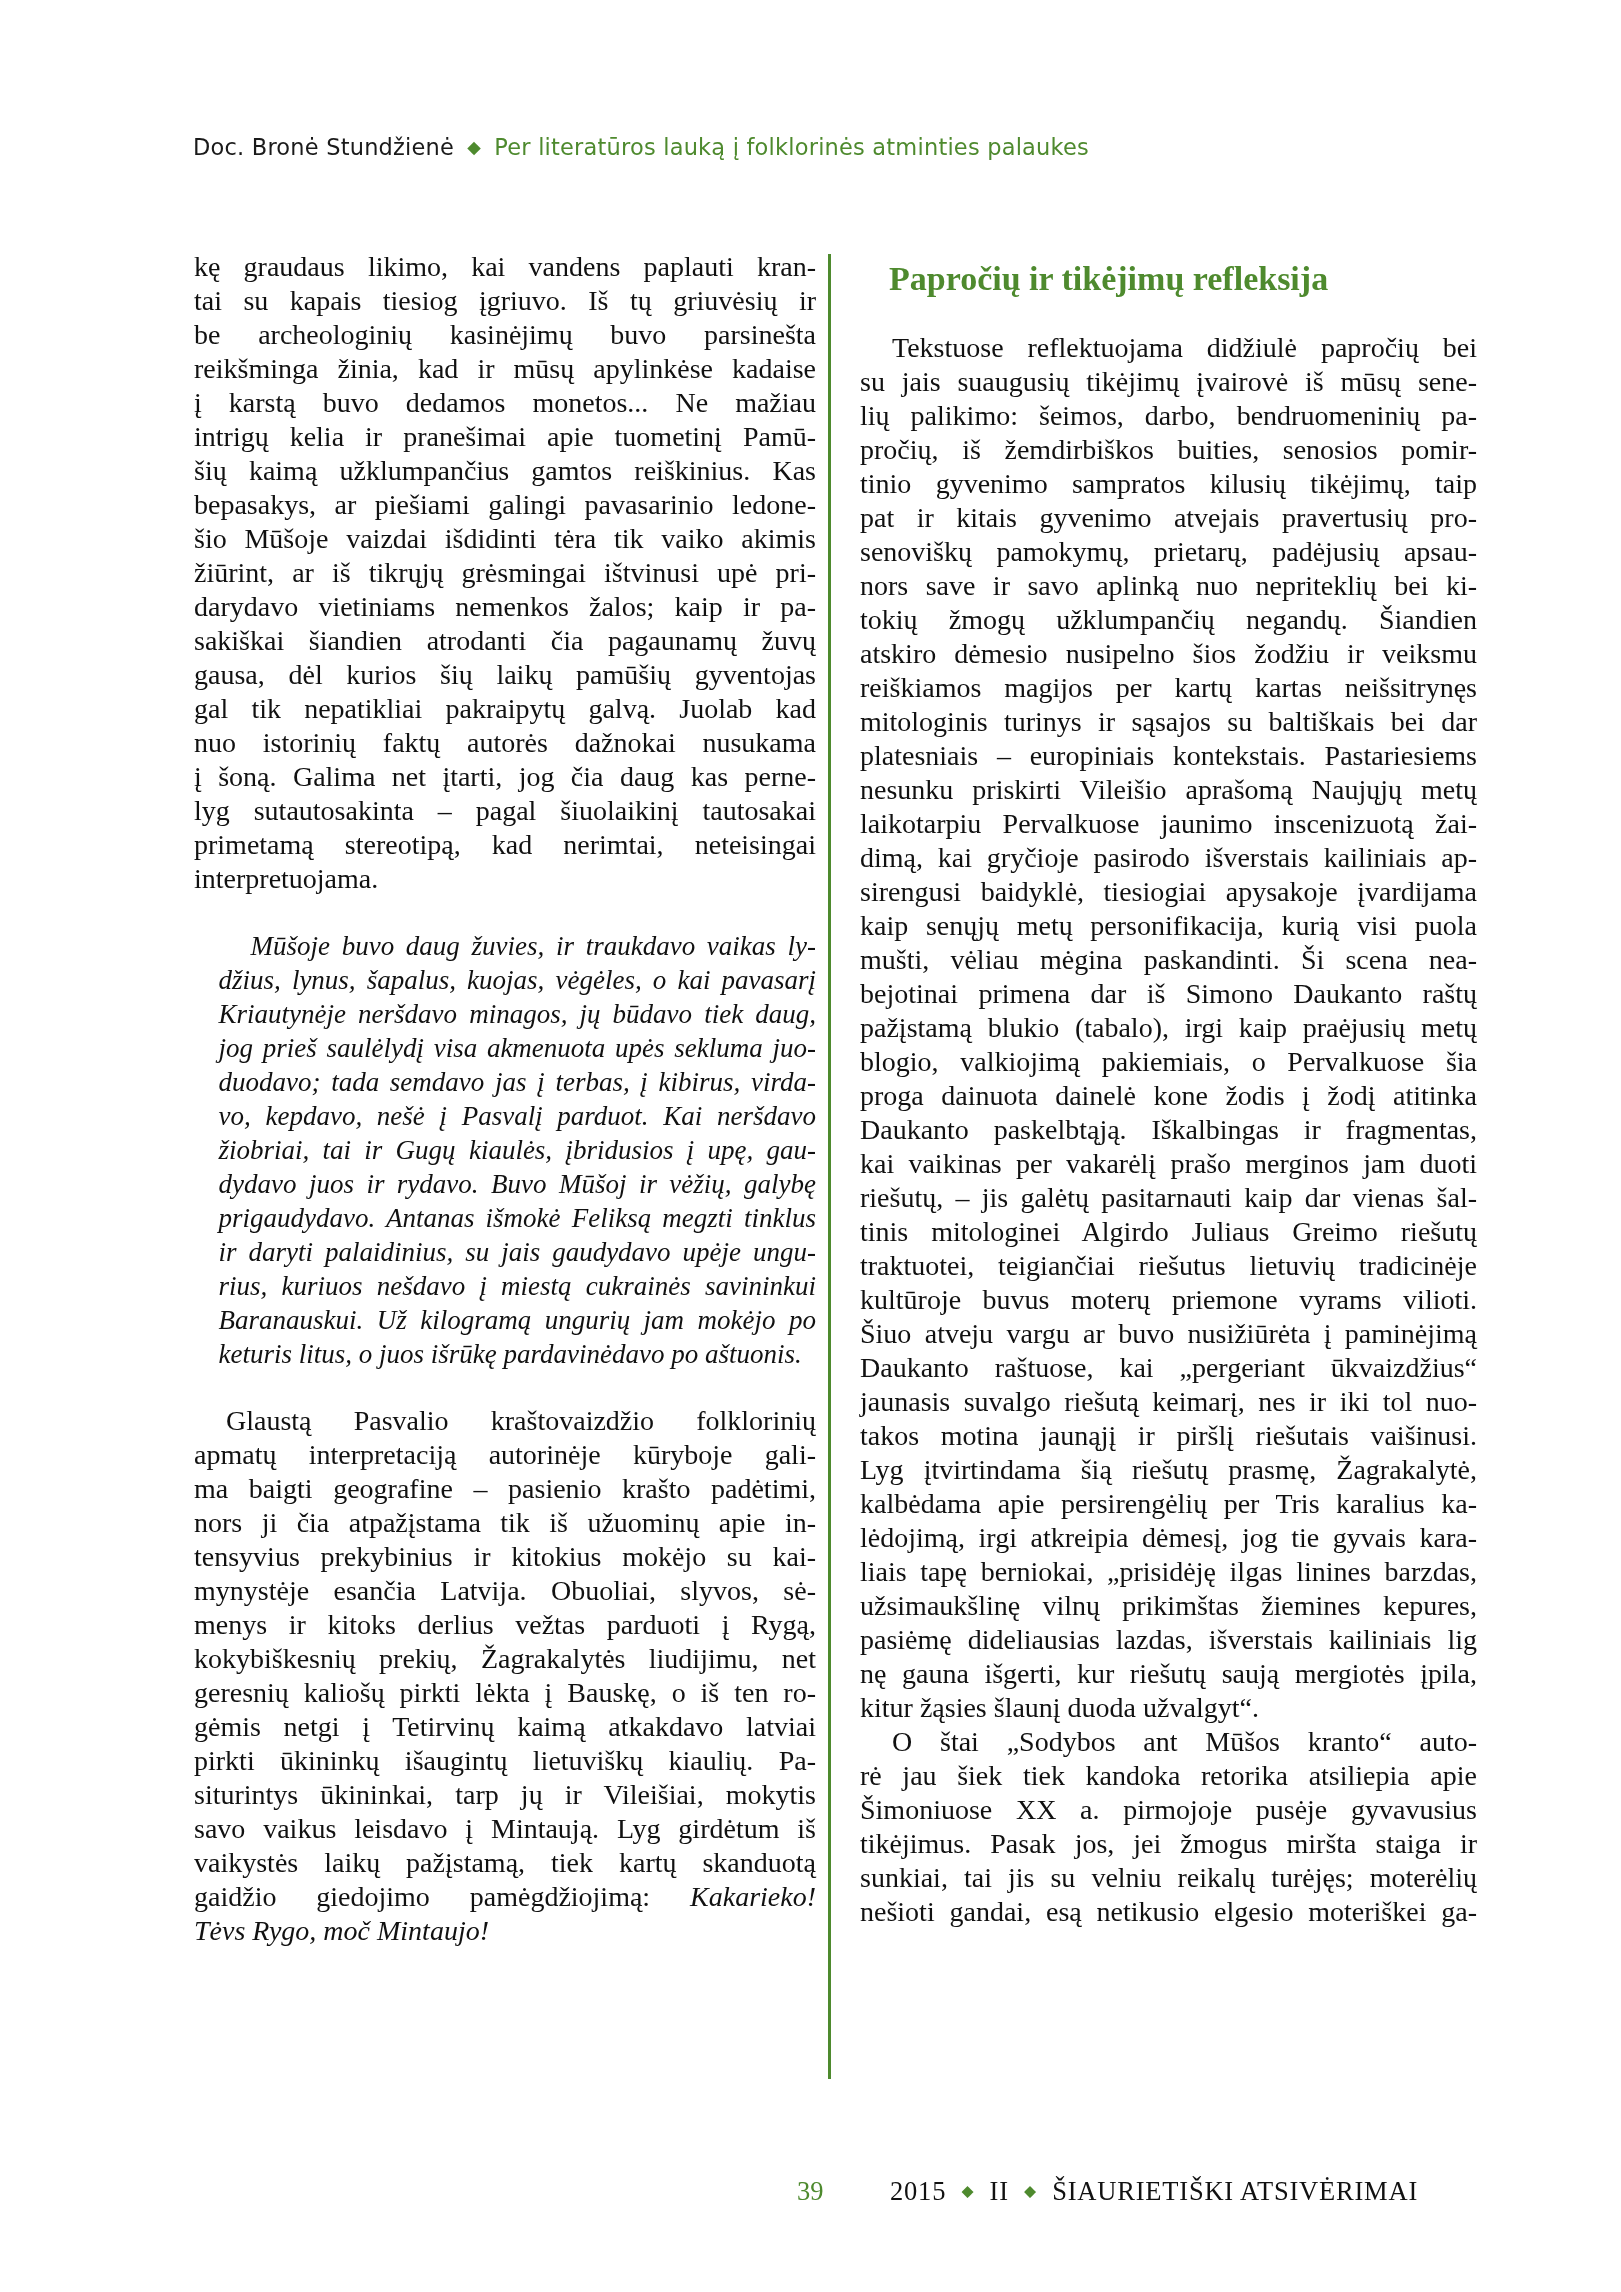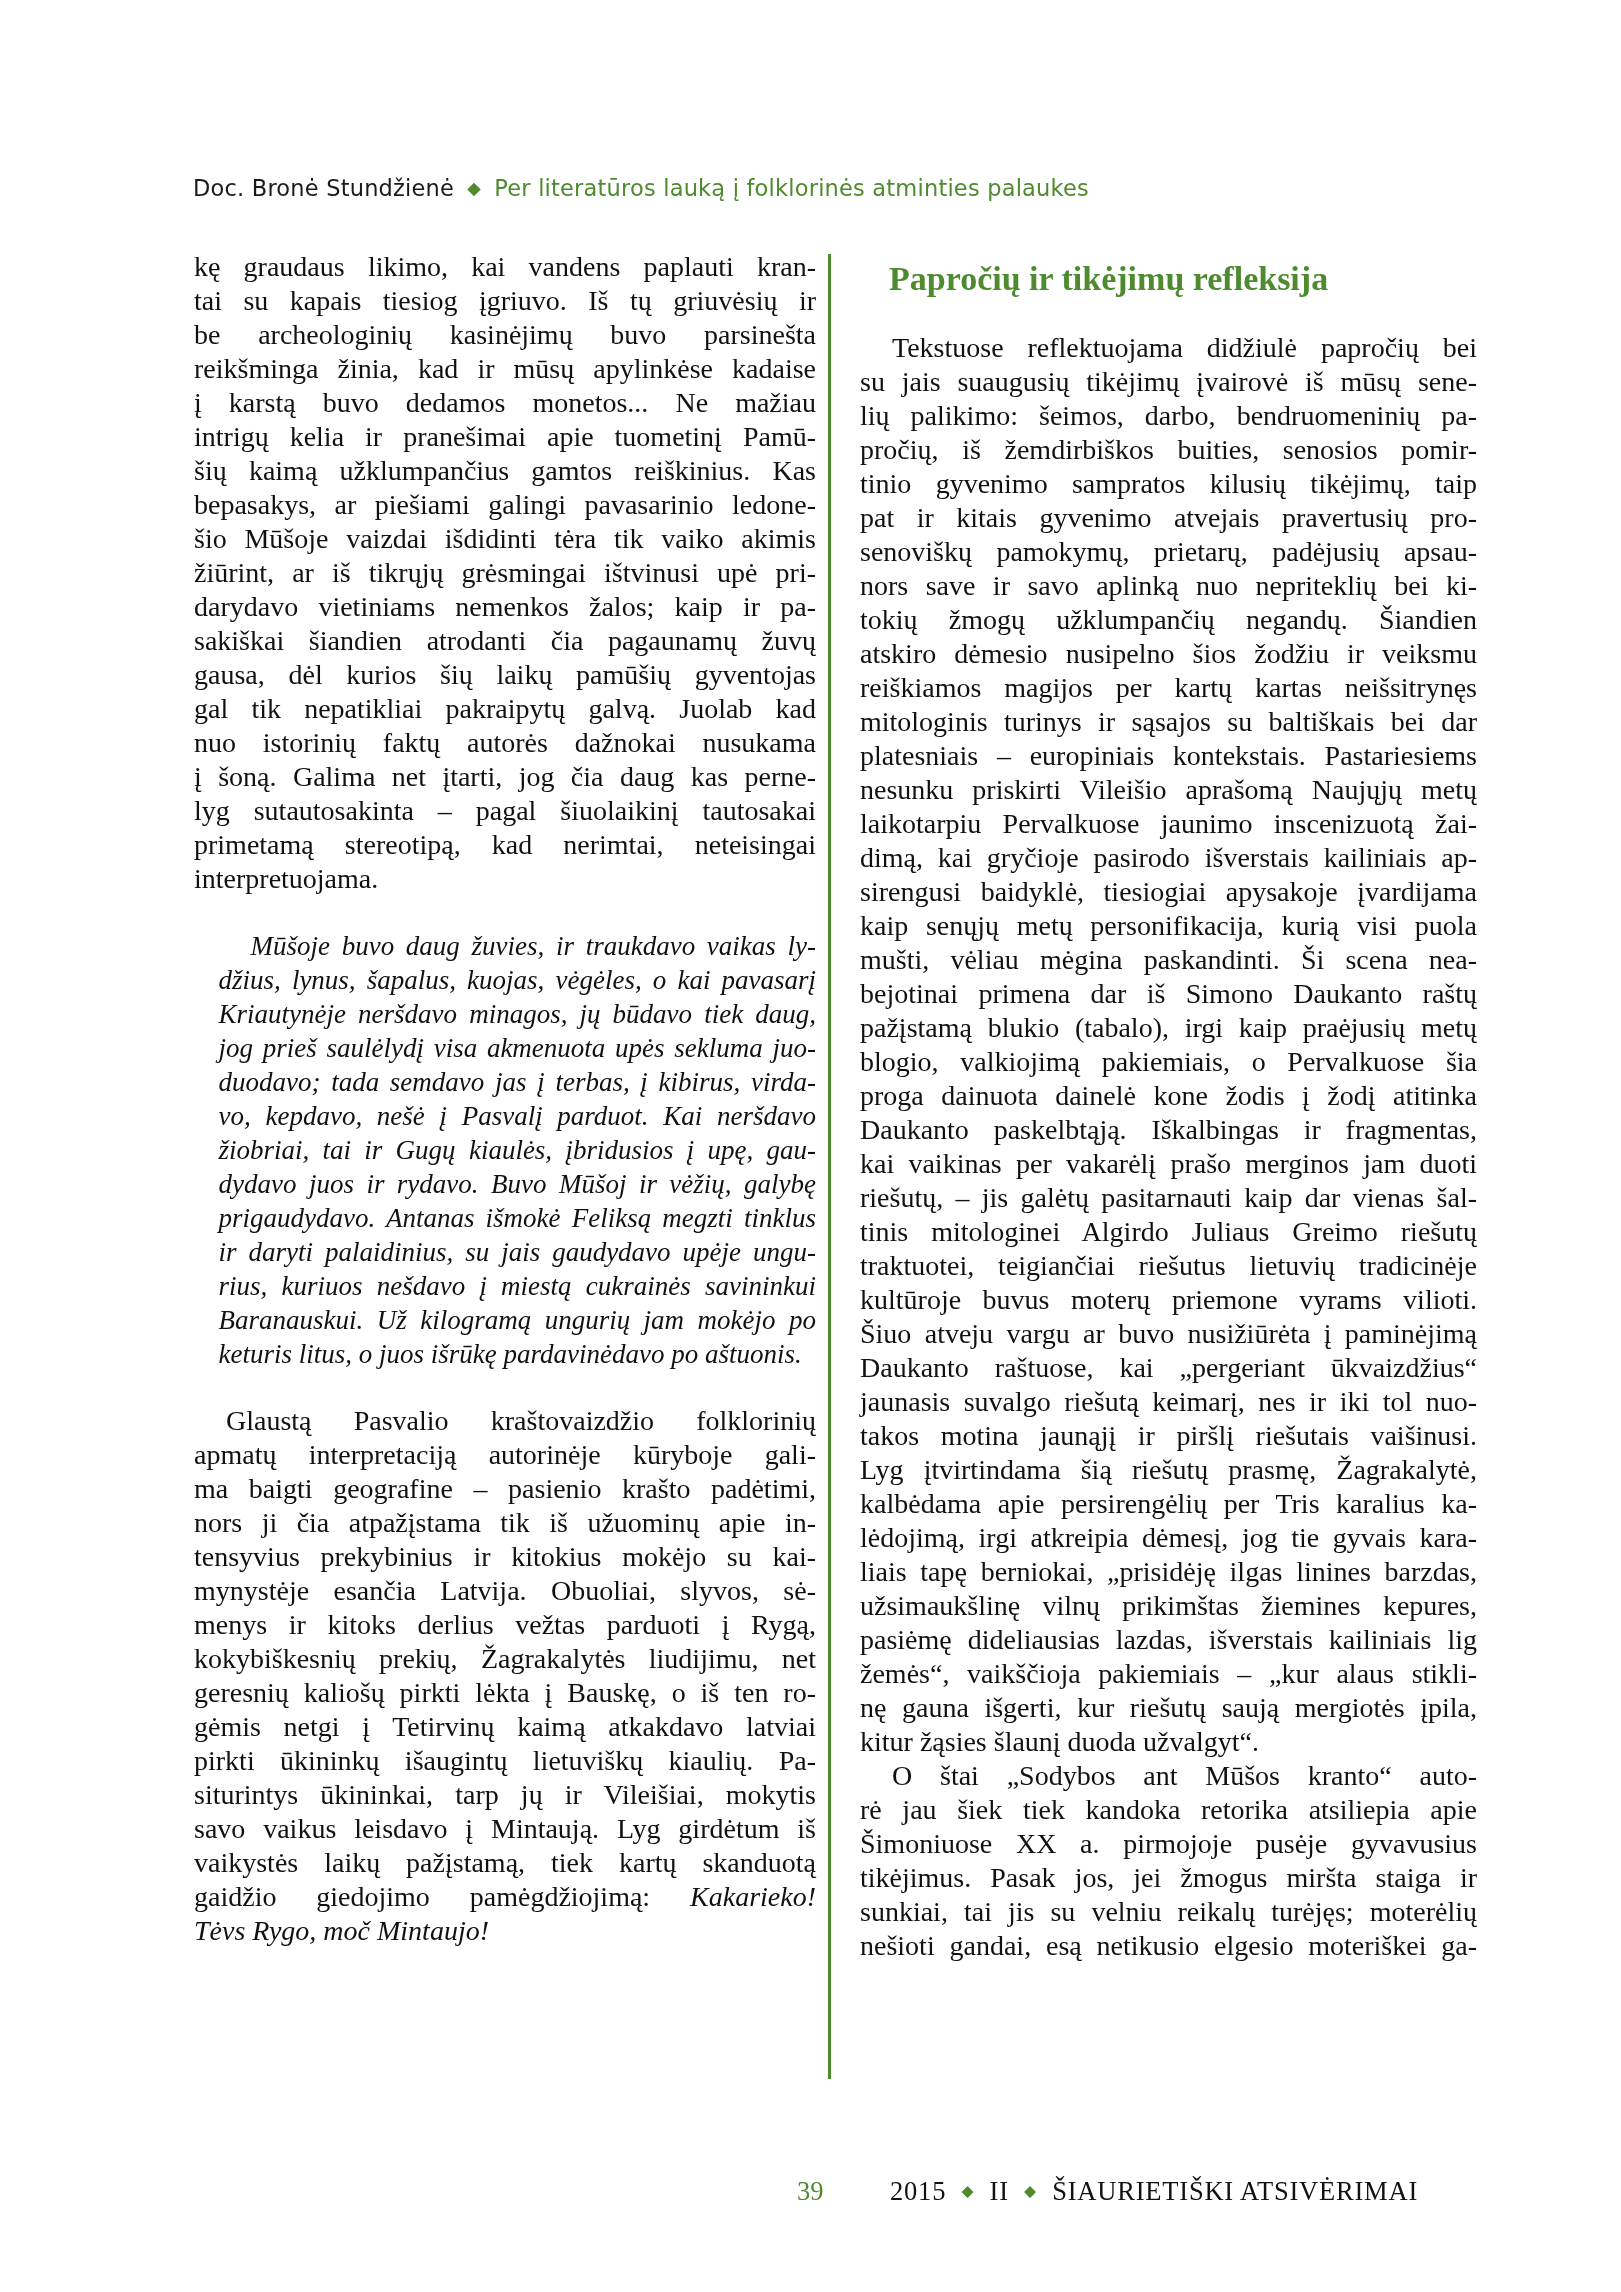--- a/index.html
+++ b/index.html
@@ -1,20 +1,20 @@
 <!DOCTYPE html>
 <html><head>
   <meta charset="utf-8">
   <style>
     html, body { margin: 0; padding: 0; background: #ffffff; }
     body { width: 1621px; height: 2293px; position: relative; overflow: hidden; }
     .running-head {
       position: absolute; left: 193px; top: 134px;
       font-family: "DejaVu Sans", sans-serif; font-size: 22.5px; letter-spacing: 0.2px;
-      white-space: nowrap; color: #1a1a1a; margin-top: 41px;
+      white-space: nowrap; color: #1a1a1a;
     }
     .running-head .sep { color: #4e8a2e; margin: 0 5.9px; font-size: 17.6px; position: relative; top: -2px; }
     .running-head .title { color: #4e8a2e; }
     .col {
       position: absolute; top: 250px;
       font-family: "Liberation Serif", serif; font-size: 28px; line-height: 34px;
       color: #111; text-align: justify; hyphens: manual;
     }
     .col-left { left: 194px; width: 622px; }
     .col-right { left: 860px; width: 617px; margin-top: 7px; }
@@ -143,21 +143,20 @@
       <span class="line">Šiuo atveju vargu ar buvo nusižiūrėta į paminėjimą</span>
       <span class="line">Daukanto raštuose, kai „pergeriant ūkvaizdžius“</span>
       <span class="line">jaunasis suvalgo riešutą keimarį, nes ir iki tol nuo-</span>
       <span class="line">takos motina jaunąjį ir piršlį riešutais vaišinusi.</span>
       <span class="line">Lyg įtvirtindama šią riešutų prasmę, Žagrakalytė,</span>
       <span class="line">kalbėdama apie persirengėlių per Tris karalius ka-</span>
       <span class="line">lėdojimą, irgi atkreipia dėmesį, jog tie gyvais kara-</span>
       <span class="line">liais tapę berniokai, „prisidėję ilgas linines barzdas,</span>
       <span class="line">užsimaukšlinę vilnų prikimštas žiemines kepures,</span>
       <span class="line">pasiėmę dideliausias lazdas, išverstais kailiniais lig</span>
-      <span class="line">žemės“, vaikščioja pakiemiais – „kur alaus stikli-</span>
       <span class="line">nę gauna išgerti, kur riešutų saują mergiotės įpila,</span>
       <span class="line last">kitur žąsies šlaunį duoda užvalgyt“.</span>
     </div>
   <div id="right-p2">
       <span class="line indent">O štai „Sodybos ant Mūšos kranto“ auto-</span>
       <span class="line">rė jau šiek tiek kandoka retorika atsiliepia apie</span>
       <span class="line">Šimoniuose XX a. pirmojoje pusėje gyvavusius</span>
       <span class="line">tikėjimus. Pasak jos, jei žmogus miršta staiga ir</span>
       <span class="line">sunkiai, tai jis su velniu reikalų turėjęs; moterėlių</span>
       <span class="line">nešioti gandai, esą netikusio elgesio moteriškei ga-</span>

